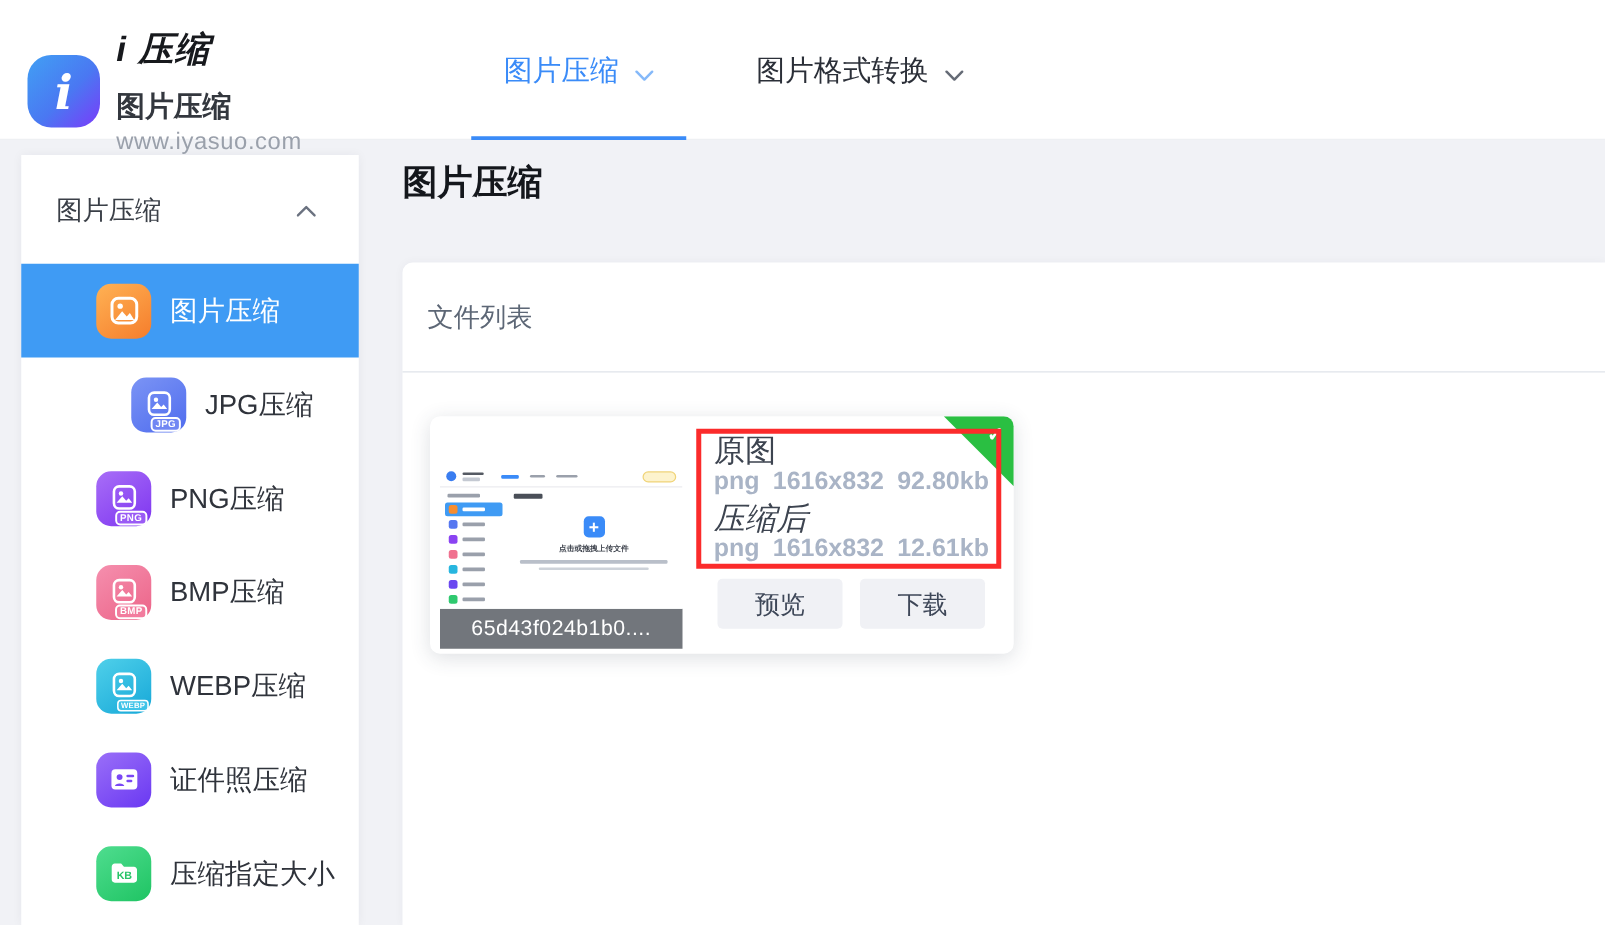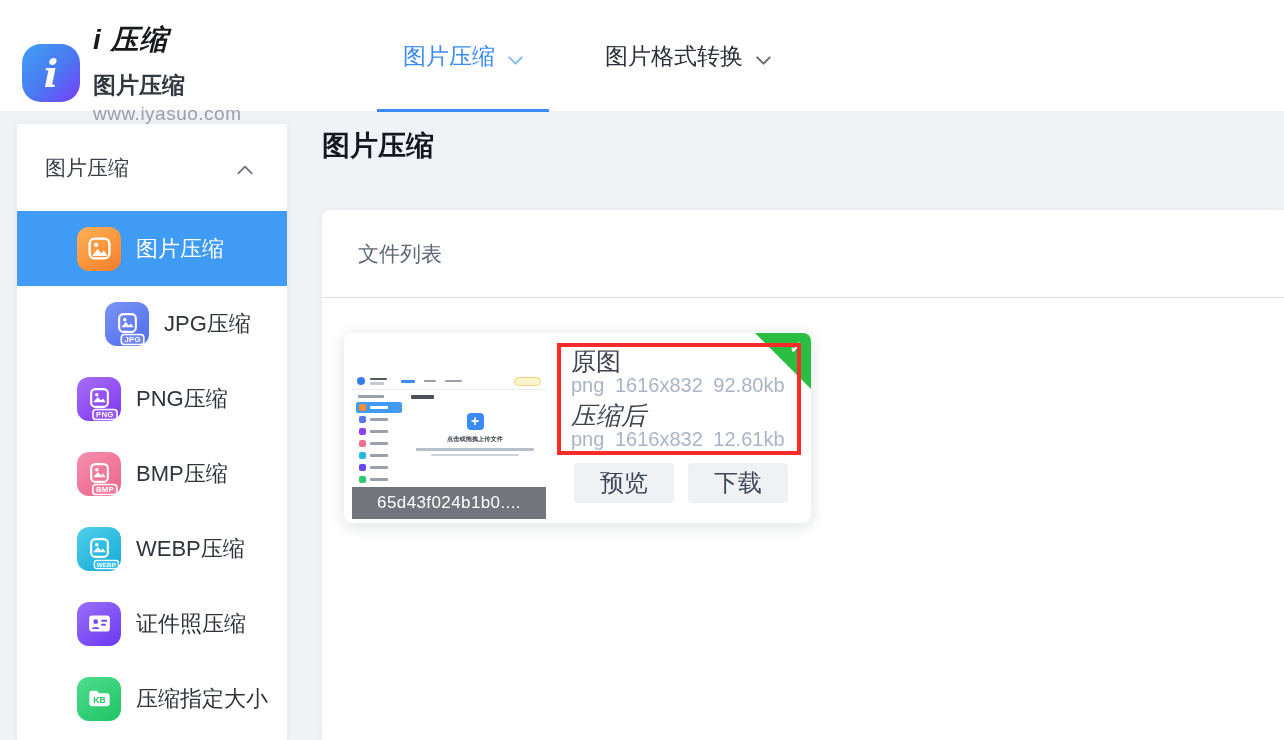--- a/index.html
+++ b/index.html
@@ -82,21 +82,21 @@
   
   .page-title {
     position:absolute; left:322px; top:127px;
     font-size:28px; font-weight:bold; color:#14171c;
   }
   .panel {
     position:absolute; left:322px; top:210px; right:0; bottom:0;
     background:#fff; border-radius:8px 0 0 0; box-shadow:0 0 8px rgba(31,42,68,.04);
   }
   .panel-header {
-    height:88px; display:flex; align-items:center; padding-left:36px;
+    height:88px; display:flex; align-items:center; padding-left:20px;
     font-size:21px; color:#5d6776; border-bottom:1px solid #dfe3ea;
   }
 
   
   .file-card {
     position:absolute; left:22px; top:123px; width:467px; height:190px;
     background:#fff; border-radius:8px; box-shadow:0 3px 16px rgba(50,60,80,.16);
   }
   .corner {
     position:absolute; top:0; right:0; width:56px; height:56px;
@@ -110,27 +110,27 @@
   .thumb-site { height:114px; background:#fff; overflow:hidden; position:relative; }
   .thumb-name {
     height:32px; background:rgba(83,88,95,.82); color:#fff; font-size:17px;
     display:flex; align-items:center; justify-content:center; letter-spacing:.4px;
   }
   .info-box {
     position:absolute; left:213px; top:10px; width:244px; height:112px;
     border:4px solid #fb2b2b; padding:2px 0 0 10px; z-index:3; background:transparent;
   }
   .info-label { font-size:25px; color:#3d4450; line-height:24px; }
-  .info-value { font-size:20px; color:#a9b4c6; line-height:25px; word-spacing:5px; }
+  .info-value { font-size:20px; color:#a9b4c6; line-height:25px; word-spacing:5px;font-weight:bold; }
   .info-label.second { margin-top:5px;font-style:italic; }
   .btn {
     position:absolute; top:130px; width:100px; height:40px;
     background:#f0f1f5; border:none; border-radius:4px;
     font-family:"Liberation Sans", sans-serif;
-    font-size:24px; color:#3e4758; cursor:pointer;
+    font-size:20px; color:#3e4758; cursor:pointer;
     display:flex; align-items:center; justify-content:center;
   }
   .btn-preview { left:230px; }
   .btn-download { left:344px;text-align:right; }
 
   
   .t-header { height:17px; border-bottom:1px solid #ececf0; display:flex; align-items:center; padding:0 5px; gap:5px; position:relative; }
   .t-logo { width:8px; height:8px; border-radius:50%; background:#3a7df0; flex:none; }
   .t-lines { display:flex; flex-direction:column; gap:2px; }
   .bar { background:#9aa0ab; height:2.5px; border-radius:1px; }

